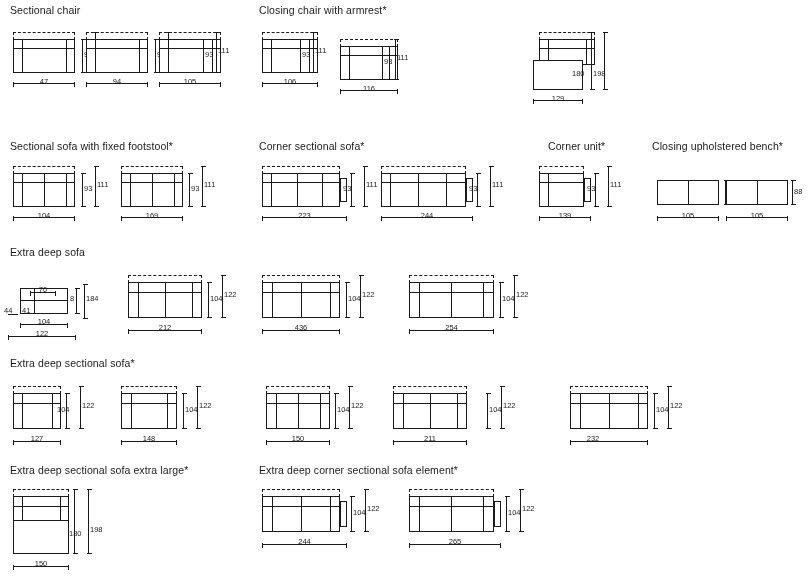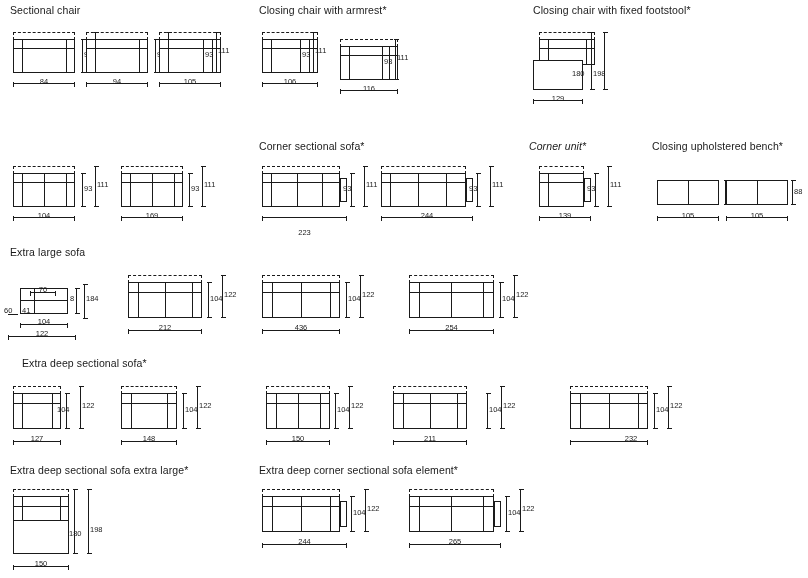--- a/index.html
+++ b/index.html
@@ -99,34 +99,33 @@
     border-top:1px solid #1a1a1a;
   }
 </style>
 </head>
 <body>
 
 <div class="canvas">
 
   <div class="sec-title" style="left:10px;top:4px;">Sectional chair</div>
   <div class="sec-title" style="left:259px;top:4px;">Closing chair with armrest*</div>
-  <div class="sec-title" style="left:533px;top:4px;">Closing chair with fixed footstool*</div>
 
   <div class="item">
     <div class="dash" style="left:13px;top:32px;width:62px;height:8px;"></div>
     <div class="plan" style="left:13px;top:39px;width:62px;height:34px;"></div>
     <div class="hline" style="left:13px;top:48px;width:62px;"></div>
     <div class="vline" style="left:22px;top:39px;height:34px;"></div>
     <div class="vline" style="left:66px;top:39px;height:34px;"></div>
     <div class="dimv" style="left:82px;top:39px;height:34px;"></div>
     <div class="dimv" style="left:95px;top:32px;height:41px;"></div>
     <div class="dnum" style="left:84px;top:51px;">93</div>
     <div class="dnum" style="left:97px;top:47px;">111</div>
     <div class="dimh" style="left:13px;top:83px;width:62px;"></div>
-    <div class="dnum-h" style="left:13px;top:78px;width:62px;">84</div>
+    <div class="dnum-h" style="left:13px;top:78px;width:62px;">47</div>
   </div>
 
   <div class="item">
     <div class="dash" style="left:86px;top:32px;width:62px;height:8px;"></div>
     <div class="plan" style="left:86px;top:39px;width:62px;height:34px;"></div>
     <div class="hline" style="left:86px;top:48px;width:62px;"></div>
     <div class="vline" style="left:95px;top:39px;height:34px;"></div>
     <div class="vline" style="left:139px;top:39px;height:34px;"></div>
     <div class="dimv" style="left:155px;top:39px;height:34px;"></div>
     <div class="dimv" style="left:168px;top:32px;height:41px;"></div>
@@ -186,22 +185,23 @@
     <div class="vline" style="left:586px;top:39px;height:26px;"></div>
     <div class="plan" style="left:533px;top:60px;width:50px;height:30px;"></div>
     <div class="dimv" style="left:591px;top:32px;height:58px;"></div>
     <div class="dimv" style="left:604px;top:32px;height:58px;"></div>
     <div class="dnum" style="left:572px;top:70px;">180</div>
     <div class="dnum" style="left:593px;top:70px;">198</div>
     <div class="dimh" style="left:533px;top:100px;width:50px;"></div>
     <div class="dnum-h" style="left:533px;top:95px;width:50px;">129</div>
   </div>
 
+  <div class="sec-title" style="left:10px;top:140px;">Sectional sofa with fixed footstool*</div>
   <div class="sec-title" style="left:259px;top:140px;">Corner sectional sofa*</div>
-  <div class="sec-title" style="left:529px;top:140px;font-style:italic;">Corner unit*</div>
+  <div class="sec-title" style="left:548px;top:140px;">Corner unit*</div>
   <div class="sec-title" style="left:652px;top:140px;">Closing upholstered bench*</div>
 
   <div class="item">
     <div class="dash" style="left:13px;top:166px;width:62px;height:8px;"></div>
     <div class="plan" style="left:13px;top:173px;width:62px;height:34px;"></div>
     <div class="hline" style="left:13px;top:182px;width:62px;"></div>
     <div class="vline" style="left:22px;top:173px;height:34px;"></div>
     <div class="vline" style="left:44px;top:173px;height:34px;"></div>
     <div class="vline" style="left:66px;top:173px;height:34px;"></div>
     <div class="dimv" style="left:82px;top:173px;height:34px;"></div>
@@ -233,21 +233,21 @@
     <div class="hline" style="left:262px;top:182px;width:78px;"></div>
     <div class="vline" style="left:271px;top:173px;height:34px;"></div>
     <div class="vline" style="left:297px;top:173px;height:34px;"></div>
     <div class="vline" style="left:322px;top:173px;height:34px;"></div>
     <div class="thin" style="left:340px;top:178px;width:7px;height:24px;"></div>
     <div class="dimv" style="left:351px;top:173px;height:34px;"></div>
     <div class="dimv" style="left:364px;top:166px;height:41px;"></div>
     <div class="dnum" style="left:343px;top:185px;">93</div>
     <div class="dnum" style="left:366px;top:181px;">111</div>
     <div class="dimh" style="left:262px;top:217px;width:85px;"></div>
-    <div class="dnum-h" style="left:262px;top:229px;width:85px;">223</div>
+    <div class="dnum-h" style="left:262px;top:212px;width:85px;">223</div>
   </div>
 
   <div class="item">
     <div class="dash" style="left:381px;top:166px;width:85px;height:8px;"></div>
     <div class="plan" style="left:381px;top:173px;width:85px;height:34px;"></div>
     <div class="hline" style="left:381px;top:182px;width:85px;"></div>
     <div class="vline" style="left:390px;top:173px;height:34px;"></div>
     <div class="vline" style="left:418px;top:173px;height:34px;"></div>
     <div class="vline" style="left:446px;top:173px;height:34px;"></div>
     <div class="thin" style="left:466px;top:178px;width:7px;height:24px;"></div>
@@ -284,34 +284,34 @@
 
   <div class="item">
     <div class="plan" style="left:726px;top:180px;width:62px;height:25px;"></div>
     <div class="vline" style="left:757px;top:180px;height:25px;"></div>
     <div class="dimv" style="left:792px;top:180px;height:25px;"></div>
     <div class="dnum" style="left:794px;top:188px;">88</div>
     <div class="dimh" style="left:726px;top:217px;width:62px;"></div>
     <div class="dnum-h" style="left:726px;top:212px;width:62px;">105</div>
   </div>
 
-  <div class="sec-title" style="left:10px;top:246px;">Extra large sofa</div>
+  <div class="sec-title" style="left:10px;top:246px;">Extra deep sofa</div>
 
   <div class="item">
     <div class="plan" style="left:20px;top:288px;width:48px;height:26px;"></div>
     <div class="hline" style="left:20px;top:300px;width:48px;"></div>
     <div class="vline" style="left:34px;top:288px;height:26px;"></div>
     <div class="dimh" style="left:30px;top:292px;width:26px;"></div>
     <div class="dnum-h" style="left:30px;top:286px;width:26px;">70</div>
     <div class="dimv" style="left:76px;top:288px;height:26px;"></div>
     <div class="dnum" style="left:70px;top:295px;">8</div>
     <div class="dimv" style="left:84px;top:284px;height:35px;"></div>
     <div class="dnum" style="left:86px;top:295px;">184</div>
     <div class="tickmark" style="left:8px;top:314px;width:10px;"></div>
-    <div class="dnum" style="left:4px;top:307px;">60</div>
+    <div class="dnum" style="left:4px;top:307px;">44</div>
     <div class="dnum" style="left:22px;top:307px;">41</div>
     <div class="dimh" style="left:20px;top:324px;width:48px;"></div>
     <div class="dnum-h" style="left:20px;top:318px;width:48px;">104</div>
     <div class="dimh" style="left:8px;top:336px;width:68px;"></div>
     <div class="dnum-h" style="left:8px;top:330px;width:68px;">122</div>
   </div>
 
   <div class="item">
     <div class="dash" style="left:128px;top:275px;width:74px;height:8px;"></div>
     <div class="plan" style="left:128px;top:282px;width:74px;height:36px;"></div>
@@ -350,21 +350,21 @@
     <div class="vline" style="left:451px;top:282px;height:36px;"></div>
     <div class="vline" style="left:483px;top:282px;height:36px;"></div>
     <div class="dimv" style="left:500px;top:282px;height:36px;"></div>
     <div class="dimv" style="left:514px;top:275px;height:43px;"></div>
     <div class="dnum" style="left:502px;top:295px;">104</div>
     <div class="dnum" style="left:516px;top:291px;">122</div>
     <div class="dimh" style="left:409px;top:330px;width:85px;"></div>
     <div class="dnum-h" style="left:409px;top:324px;width:85px;">254</div>
   </div>
 
-  <div class="sec-title" style="left:22px;top:357px;">Extra deep sectional sofa*</div>
+  <div class="sec-title" style="left:10px;top:357px;">Extra deep sectional sofa*</div>
 
   <div class="item">
     <div class="dash" style="left:13px;top:386px;width:48px;height:8px;"></div>
     <div class="plan" style="left:13px;top:393px;width:48px;height:36px;"></div>
     <div class="hline" style="left:13px;top:403px;width:48px;"></div>
     <div class="vline" style="left:22px;top:393px;height:36px;"></div>
     <div class="vline" style="left:52px;top:393px;height:36px;"></div>
     <div class="dimv" style="left:66px;top:393px;height:36px;"></div>
     <div class="dimv" style="left:80px;top:386px;height:43px;"></div>
     <div class="dnum" style="left:57px;top:406px;">104</div>
@@ -422,21 +422,21 @@
     <div class="plan" style="left:570px;top:393px;width:78px;height:36px;"></div>
     <div class="hline" style="left:570px;top:403px;width:78px;"></div>
     <div class="vline" style="left:580px;top:393px;height:36px;"></div>
     <div class="vline" style="left:609px;top:393px;height:36px;"></div>
     <div class="vline" style="left:638px;top:393px;height:36px;"></div>
     <div class="dimv" style="left:654px;top:393px;height:36px;"></div>
     <div class="dimv" style="left:668px;top:386px;height:43px;"></div>
     <div class="dnum" style="left:656px;top:406px;">104</div>
     <div class="dnum" style="left:670px;top:402px;">122</div>
     <div class="dimh" style="left:570px;top:441px;width:78px;"></div>
-    <div class="dnum-h" style="left:592px;top:435px;width:78px;">232</div>
+    <div class="dnum-h" style="left:554px;top:435px;width:78px;">232</div>
   </div>
 
   <div class="sec-title" style="left:259px;top:464px;">Extra deep corner sectional sofa element*</div>
   <div class="sec-title" style="left:10px;top:464px;">Extra deep sectional sofa extra large*</div>
 
   <div class="item">
     <div class="dash" style="left:13px;top:489px;width:56px;height:8px;"></div>
     <div class="plan" style="left:13px;top:496px;width:56px;height:28px;"></div>
     <div class="hline" style="left:13px;top:506px;width:56px;"></div>
     <div class="vline" style="left:22px;top:496px;height:28px;"></div>

